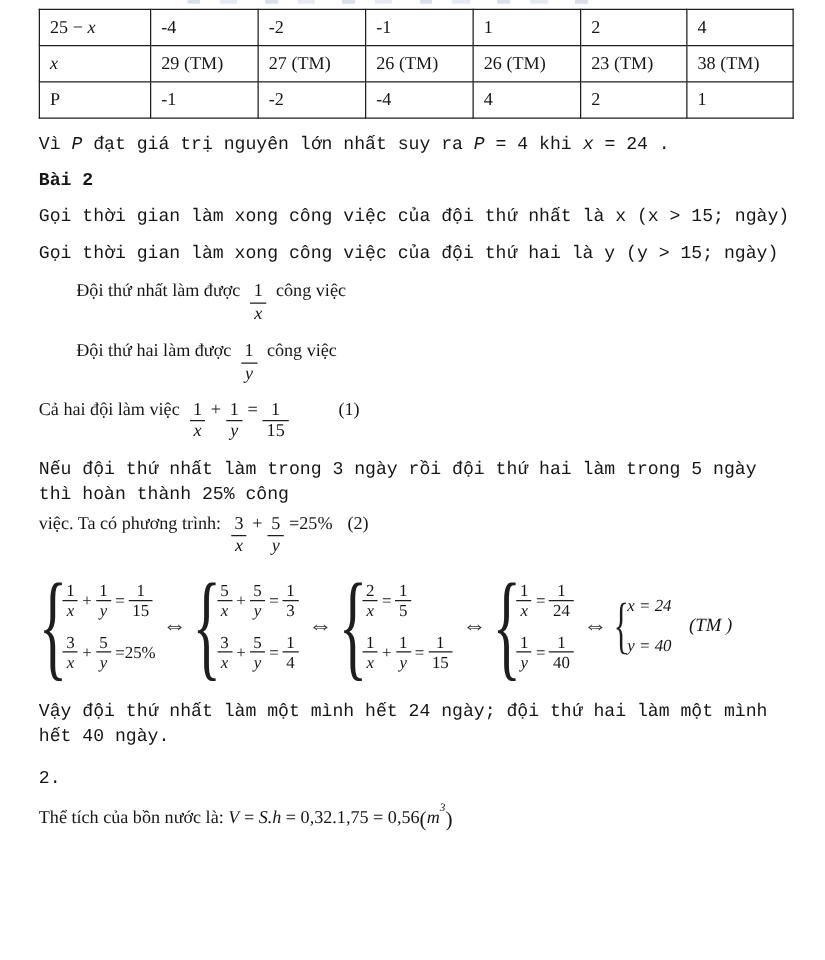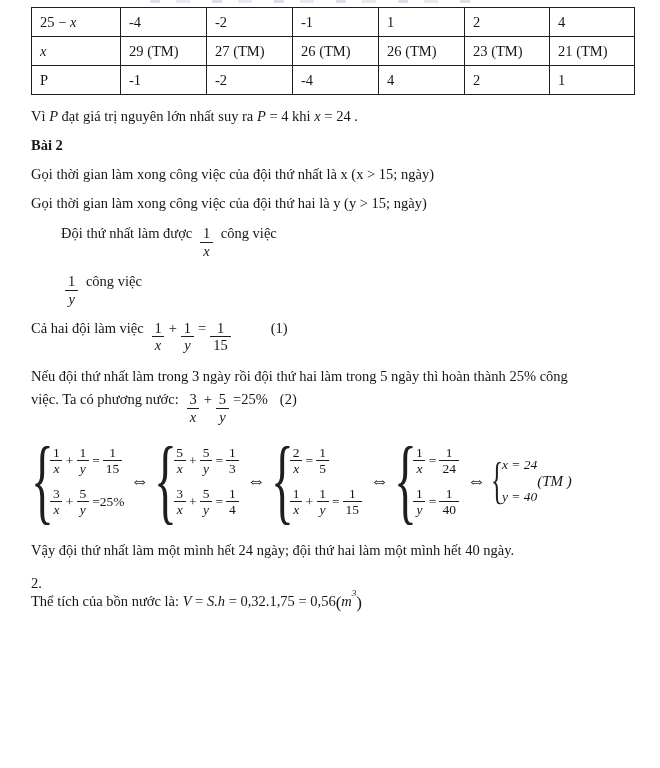--- a/index.html
+++ b/index.html
@@ -9,21 +9,21 @@
     background:#ffffff;
     font-family:"Liberation Serif","DejaVu Serif",serif;
     font-size:14.5px;
     color:#161616;
     overflow:hidden;
   }
   .content{padding:5px 26px 0 31px;}
   .seg{white-space:pre-wrap;}
   .it{font-style:italic;}
   .bold{font-weight:bold;}
-  .p{margin:9px 0 0 0;line-height:20px;white-space:pre-wrap;}
+  .p{margin:9px 0 0 0;line-height:20px;white-space:pre-wrap;font-family:Liberation Mono, monospace;}
   .indent{margin-left:30px;}
 
   
   .top-artifact{
     position:absolute;top:0;left:150px;width:330px;height:3px;
     background:repeating-linear-gradient(90deg,
       rgba(105,125,175,.45) 0 10px, transparent 10px 26px,
       rgba(105,125,175,.3) 26px 40px, transparent 40px 62px);
     opacity:.55;
   }
@@ -56,21 +56,21 @@
   .sysrows{display:flex;flex-direction:column;row-gap:9px;}
   .sysrow{display:flex;align-items:center;font-size:13.5px;white-space:pre;}
   .sysrow .frac{margin:0 3px;}
   .brace{
     display:inline-block;font-size:95px;line-height:.92;font-weight:400;color:#1e1e1e;
     transform:scaleX(.5);transform-origin:left center;width:16px;
     font-family:"Liberation Serif",serif;
   }
   .brace-sm{font-size:50px;line-height:.95;width:11px;}
   .iff{font-size:19px;margin:0 5px;color:#1e1e1e;}
-  .tm{font-style:italic;font-size:15px;margin-left:0;}
+  .tm{font-style:italic;font-size:15px;margin-left:14px;}
   .solrow{font-size:13.5px;font-style:italic;white-space:pre;}
 
   sup.s3{font-size:9px;vertical-align:super;line-height:0;font-style:italic;}
 </style>
 </head>
 <body>
 
 <div class="page">
   <div class="top-artifact"></div>
   <div class="content">
@@ -95,21 +95,21 @@
         <td>2</td>
         <td>4</td>
       </tr>
       <tr>
         <td><span class="seg it">x</span></td>
         <td>29 (TM)</td>
         <td>27 (TM)</td>
         <td>26 (TM)</td>
         <td>26 (TM)</td>
         <td>23 (TM)</td>
-        <td>21 (TM)</td>
+        <td>38 (TM)</td>
       </tr>
       <tr>
         <td><span class="seg">P</span></td>
         <td>-1</td>
         <td>-2</td>
         <td>-4</td>
         <td>4</td>
         <td>2</td>
         <td>1</td>
       </tr>
@@ -124,38 +124,39 @@
     <p class="p">Gọi thời gian làm xong công việc của đội thứ nhất là x (x &gt; 15; ngày)</p>
     <p class="p">Gọi thời gian làm xong công việc của đội thứ hai là y (y &gt; 15; ngày)</p>
 
     <div class="eqline indent" style="margin-top:12px">
       <span class="seg">Đội thứ nhất làm được </span>
       <span class="frac"><span class="num">1</span><span class="den it">x</span></span>
       <span class="seg"> công việc</span>
     </div>
 
     <div class="eqline indent" style="margin-top:14px">
+      <span class="seg">Đội thứ hai làm được </span>
       <span class="frac"><span class="num">1</span><span class="den it">y</span></span>
       <span class="seg"> công việc</span>
     </div>
 
     <div class="eqline" style="margin-top:12px">
       <span class="seg">Cả hai đội làm việc </span>
       <span class="frac"><span class="num">1</span><span class="den it">x</span></span>
       <span class="seg">+</span>
       <span class="frac"><span class="num">1</span><span class="den it">y</span></span>
       <span class="seg">=</span>
       <span class="frac"><span class="num">1</span><span class="den">15</span></span>
       <span class="seg lbl1">(1)</span>
     </div>
 
     <p class="p" style="margin-top:12px">Nếu đội thứ nhất làm trong 3 ngày rồi đội thứ hai làm trong 5 ngày thì hoàn thành 25% công</p>
 
     <div class="eqline" style="margin-top:5px">
-      <span class="seg">việc. Ta có phương nước: </span>
+      <span class="seg">việc. Ta có phương trình: </span>
       <span class="frac"><span class="num">3</span><span class="den it">x</span></span>
       <span class="seg">+</span>
       <span class="frac"><span class="num">5</span><span class="den it">y</span></span>
       <span class="seg">=</span>
       <span class="seg">25%</span>
       <span class="seg lbl2">(2)</span>
     </div>
 
 
     <div class="syschain">
@@ -250,21 +251,21 @@
         </div>
         <span class="tm">(TM )</span>
       </div>
 
     </div>
 
     <p class="p" style="margin-top:15px">Vậy đội thứ nhất làm một mình hết 24 ngày; đội thứ hai làm một mình hết 40 ngày.</p>
 
     <p class="p" style="margin-top:13px">2.</p>
 
-    <div class="eqline" style="">
+    <div class="eqline" style="margin-top:13px">
       <span class="seg">Thể tích của bồn nước là: </span>
       <span class="seg it">V</span>
       <span class="seg"> = </span>
       <span class="seg it">S.h</span>
       <span class="seg"> = 0,32.1,75 = 0,56</span>
       <span class="seg" style="font-size:17px">(</span>
       <span class="seg it">m</span>
       <sup class="s3">3</sup>
       <span class="seg" style="font-size:17px">)</span>
     </div>

